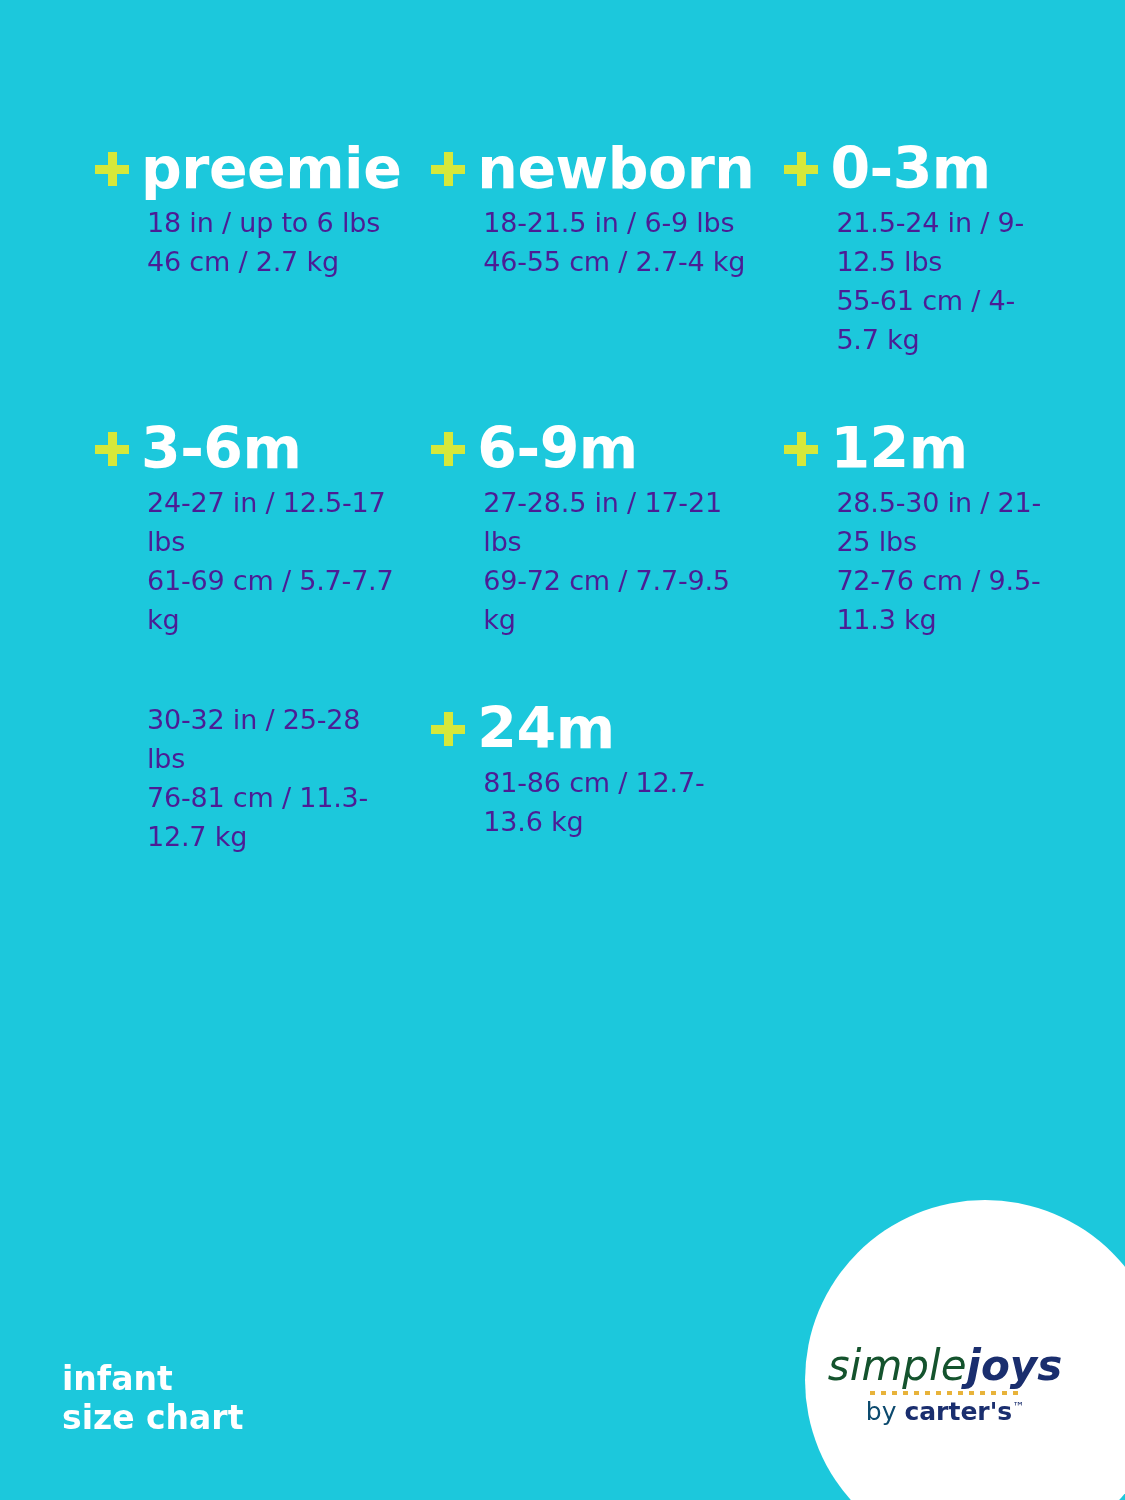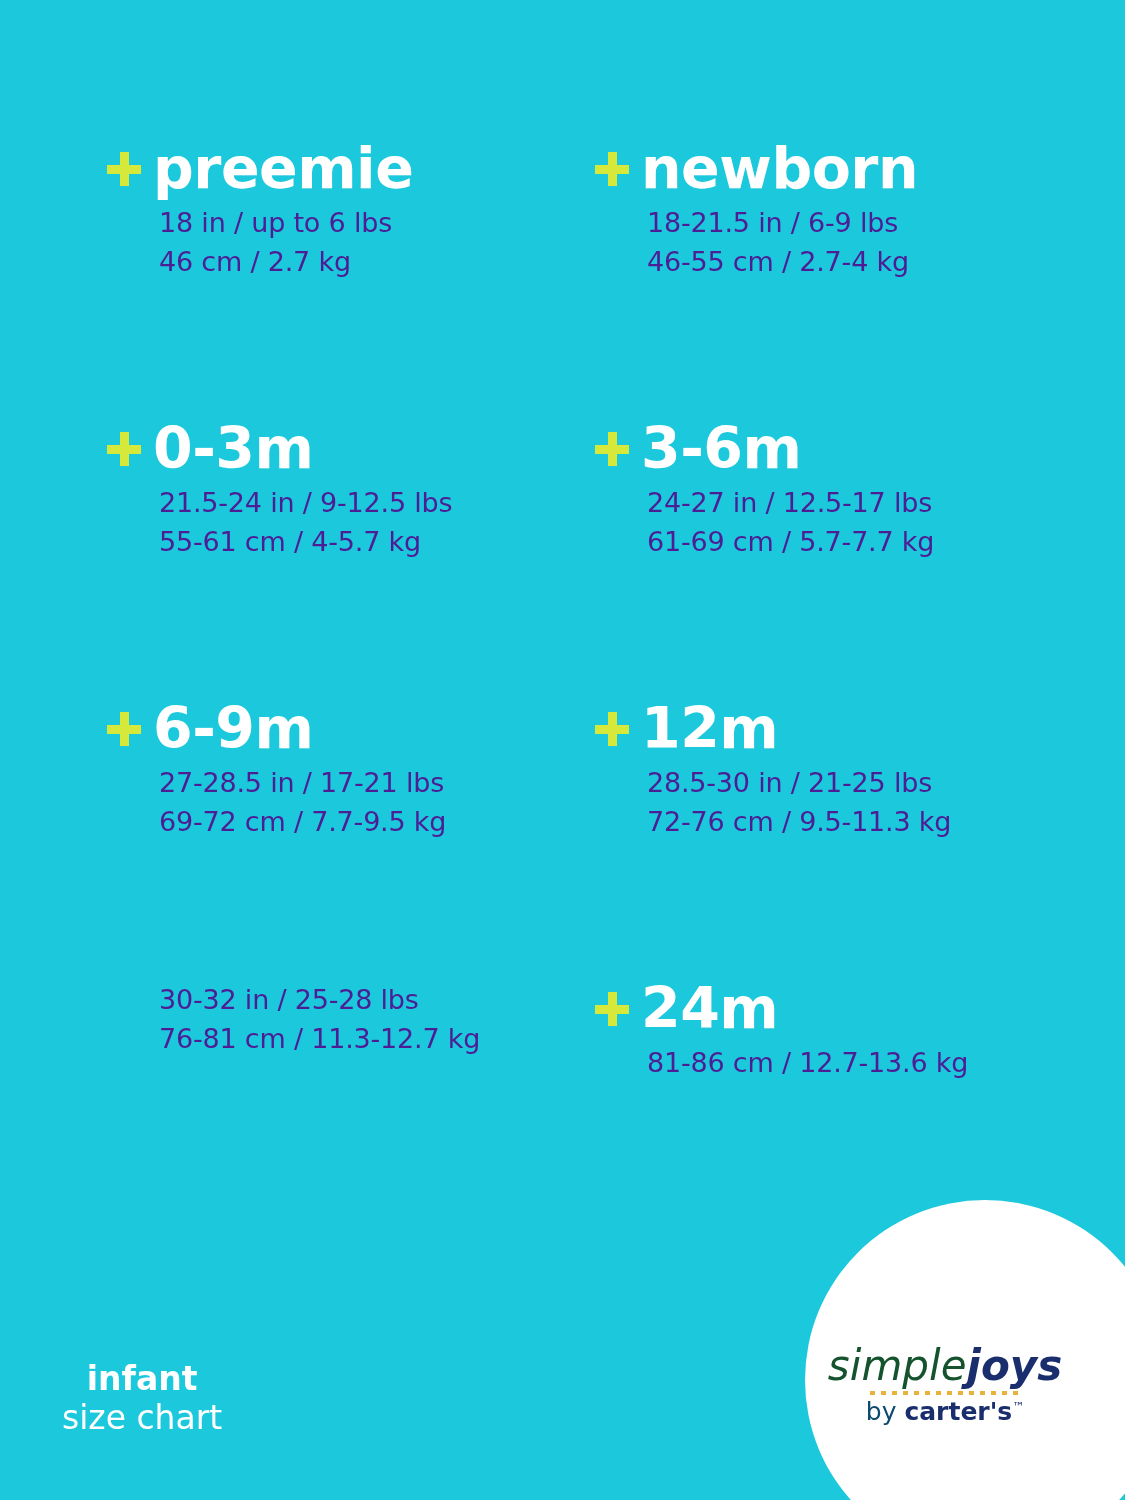--- a/index.html
+++ b/index.html
@@ -11,26 +11,26 @@
   }
   .page {
     position: relative;
     width: 1125px;
     height: 1500px;
     background: #1cc8dc;
     overflow: hidden;
   }
   .grid {
     position: absolute;
-    left: 12px;
+    left: 0;
     top: 0;
     width: 1101px;
     height: 1260px;
     display: grid;
-    grid-template-columns: 1fr 1fr;
+    grid-template-columns: 1fr 1fr 1fr;
     grid-template-rows: repeat(4, 1fr);
     padding: 140px 60px 0 95px;
     column-gap: 30px;
   }
   .cell {
     position: relative;
   }
   .size-head {
     display: flex;
     align-items: center;
@@ -72,31 +72,30 @@
     font-weight: normal;
     color: #4c1d95;
     line-height: 1.45;
     margin-left: 52px;
     letter-spacing: -0.2px;
   }
   .footer-label {
     position: absolute;
     left: 62px;
     bottom: 62px;
-    text-align: center;
   }
   .footer-line1 {
     font-size: 33px;
     font-weight: bold;
     color: #ffffff;
     line-height: 1.2;
   }
   .footer-line2 {
     font-size: 33px;
-    font-weight: normal;
+    font-weight: bold;
     color: #ffffff;
     line-height: 1.2;
   }
   .logo-circle {
     position: absolute;
     right: -40px;
     bottom: -60px;
     width: 360px;
     height: 360px;
     background: #ffffff;

